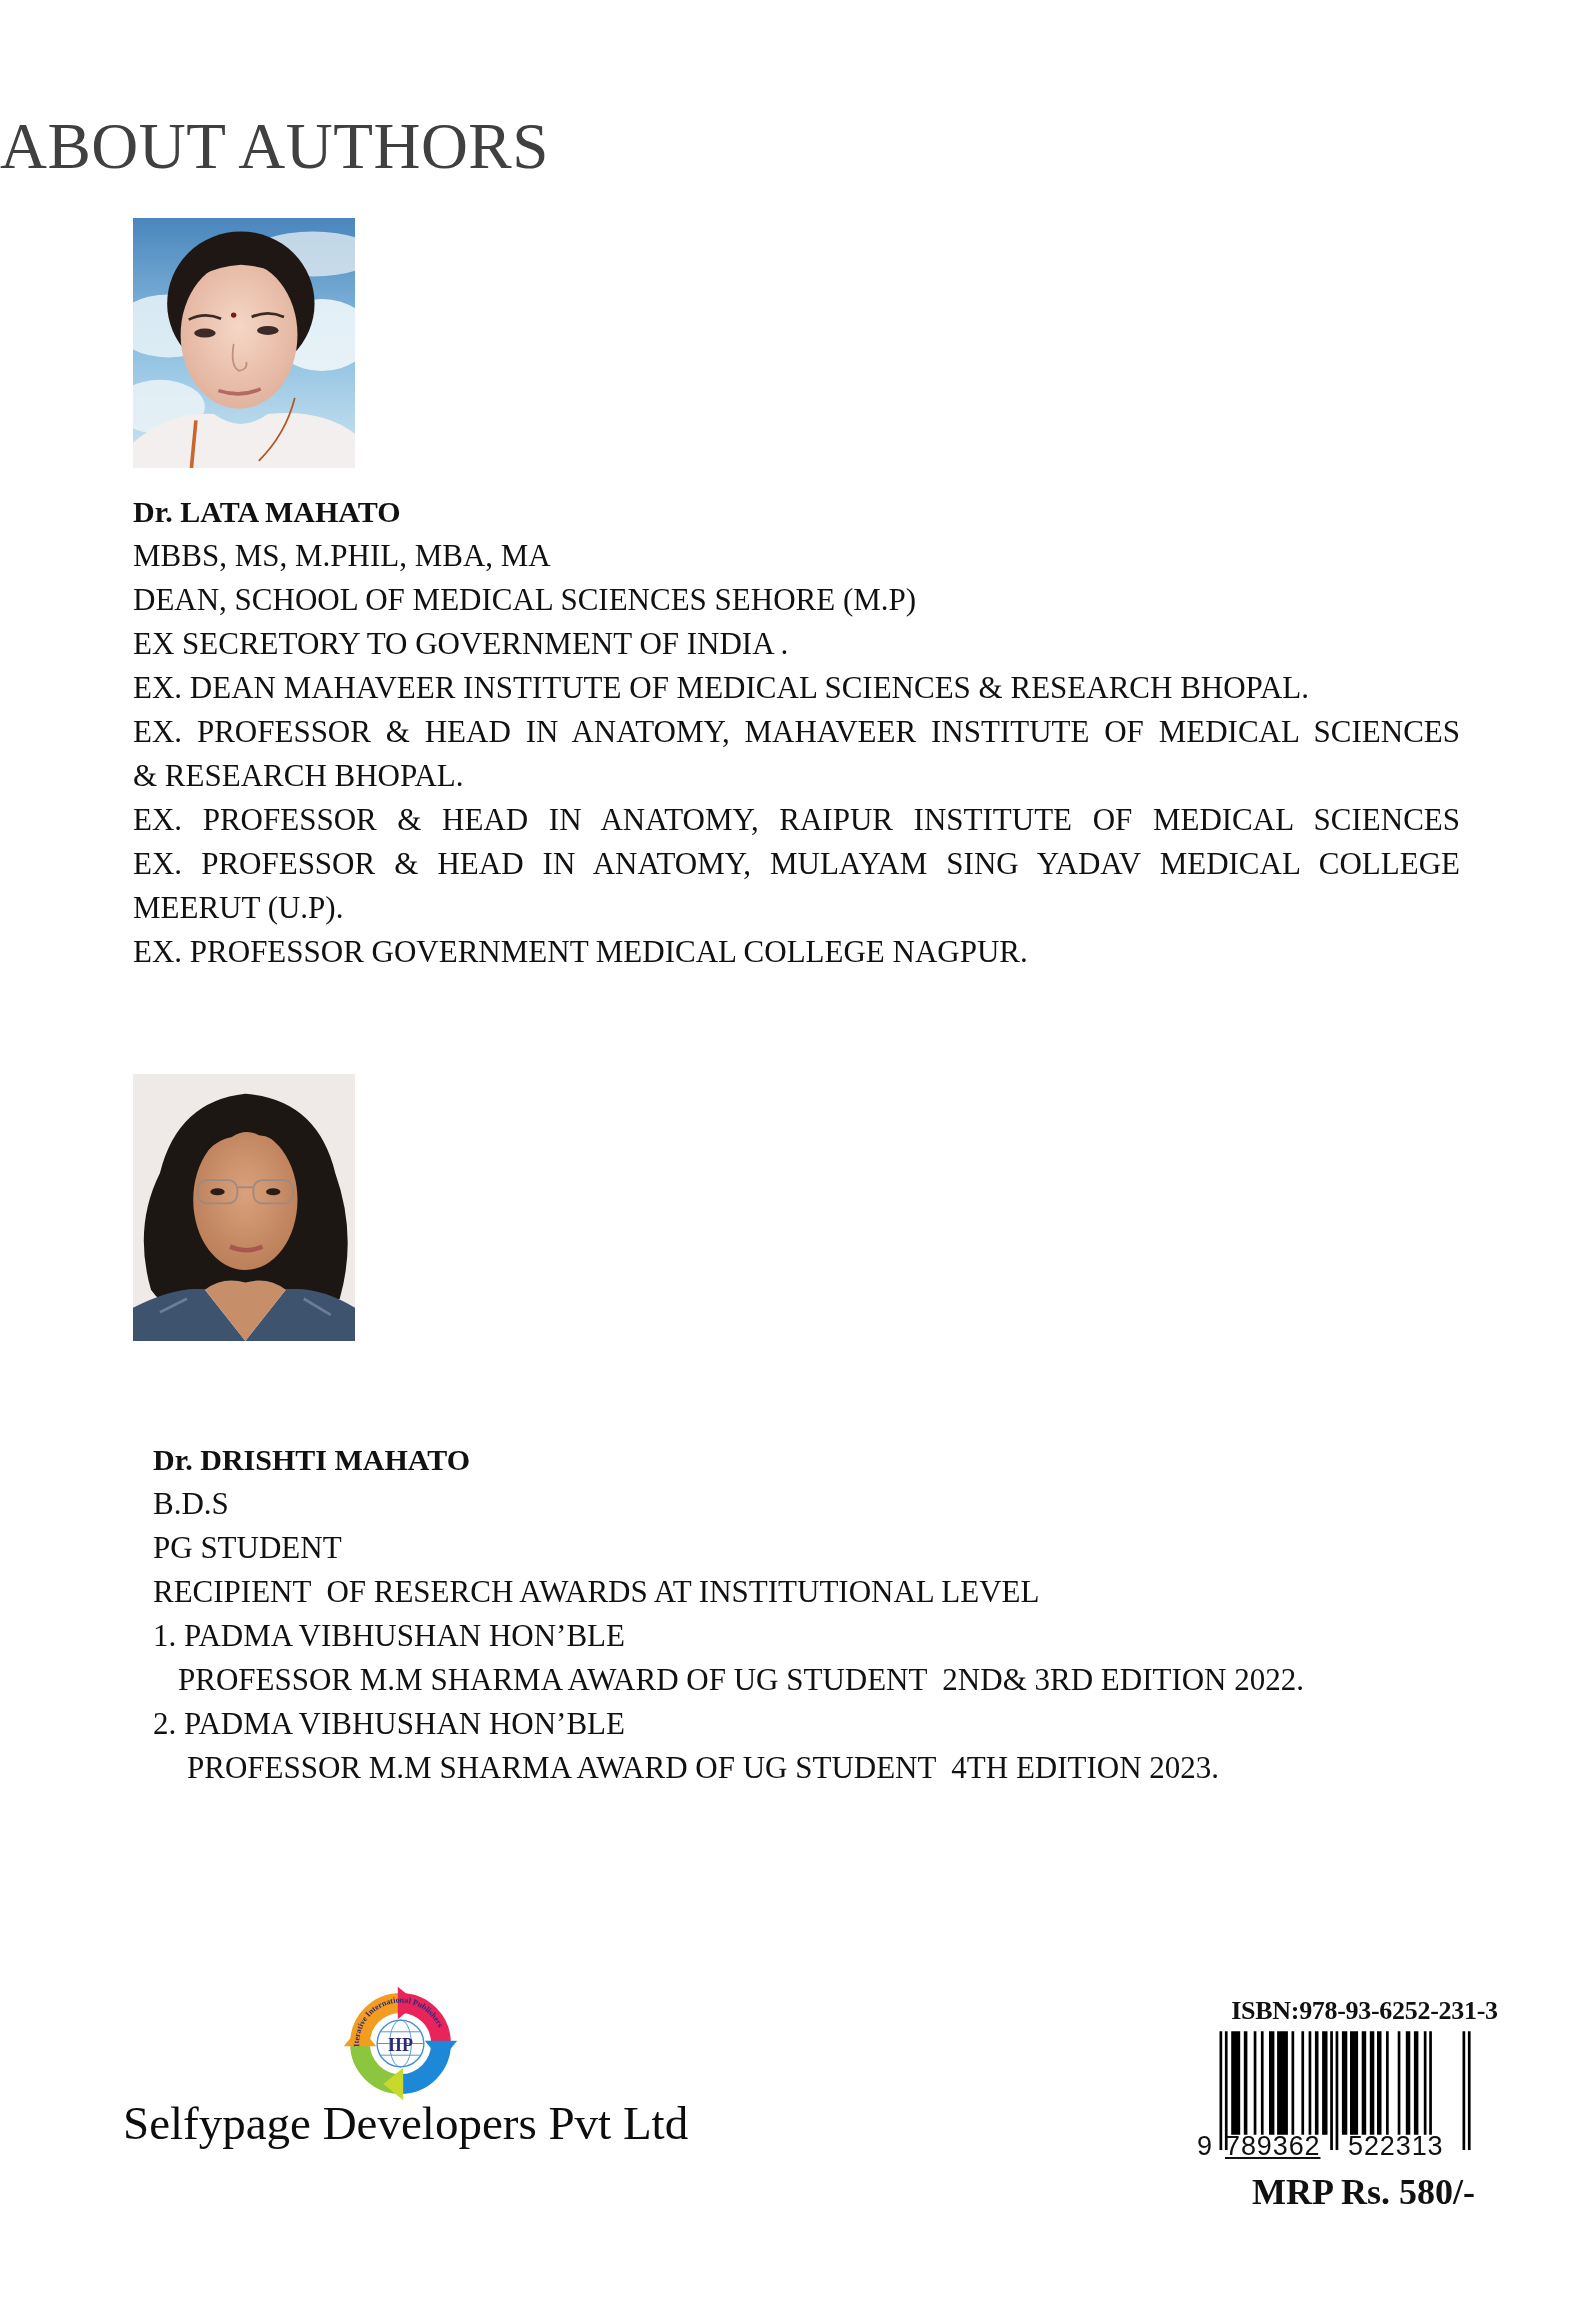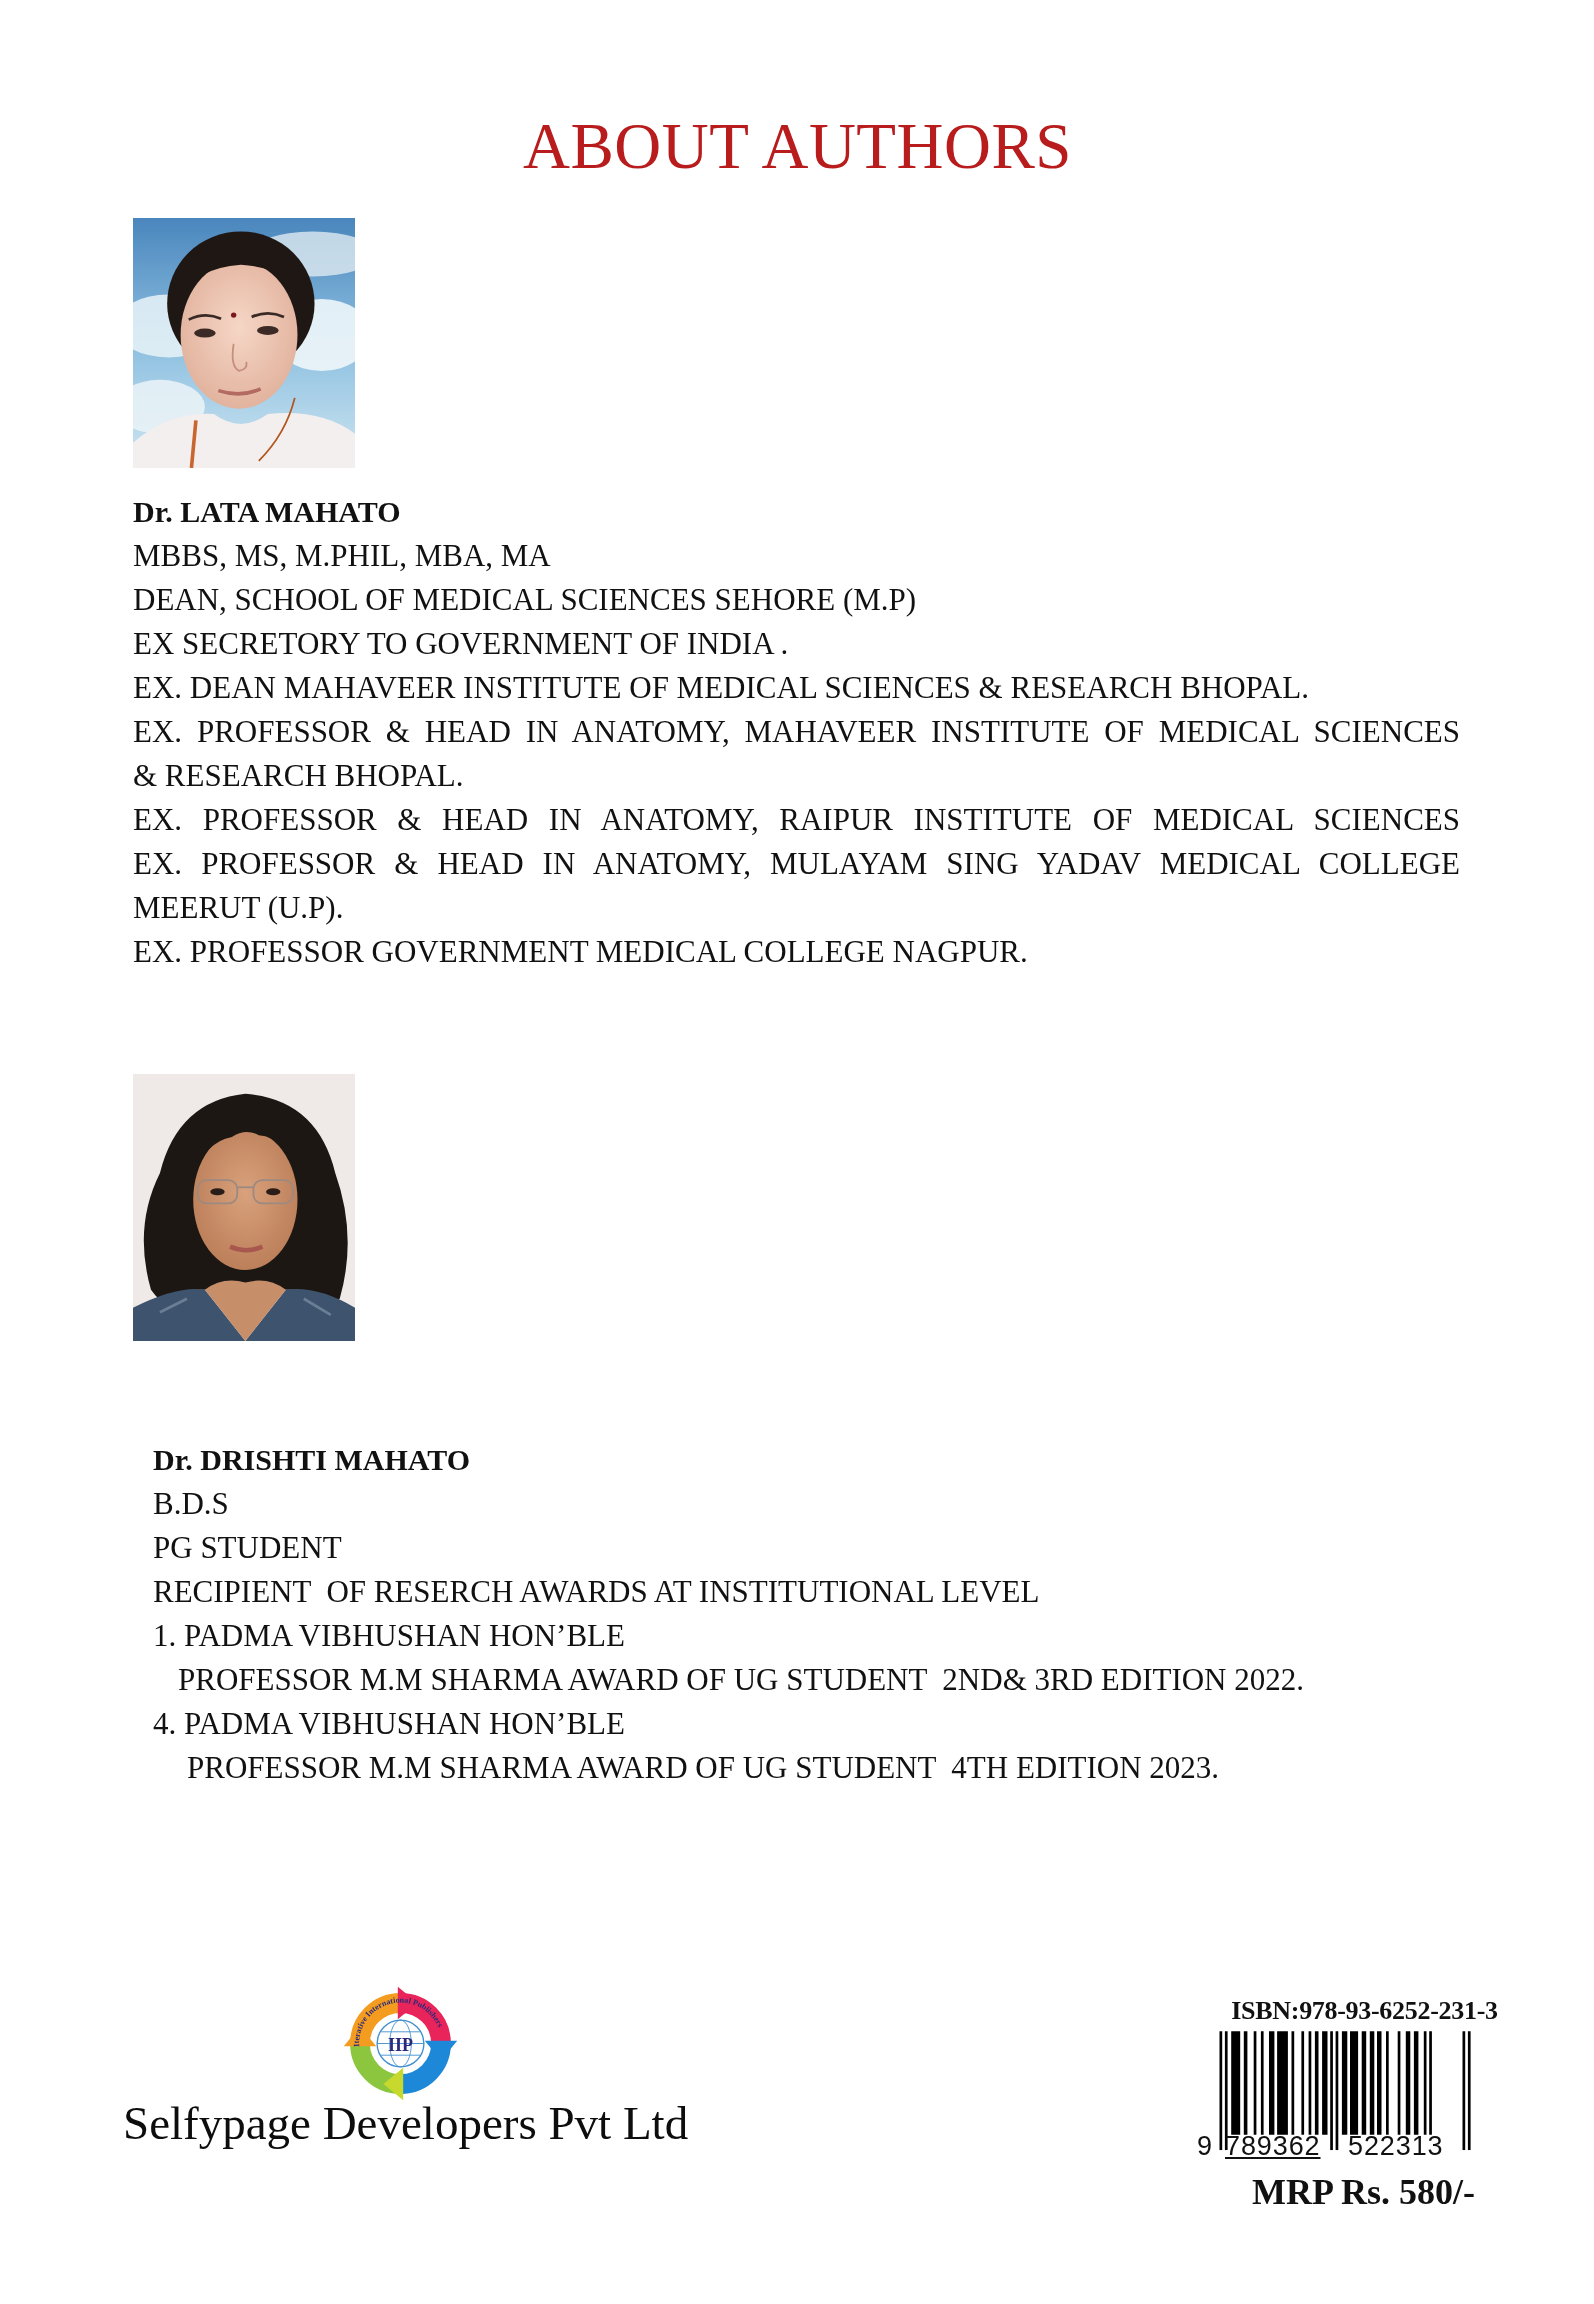--- a/index.html
+++ b/index.html
@@ -13,25 +13,25 @@
       position: relative;
       overflow: hidden;
       font-family: "Liberation Serif", "DejaVu Serif", serif;
       color: #111111;
     }
     .page-title {
       position: absolute;
       left: 0;
       width: 1595px;
       top: 106px;
-      text-align: center;
+      text-align: left;
       font-size: 65px;
       line-height: 81px;
       letter-spacing: 0.5px;
-      color: #b91c1c;
+      color: #404040;
     }
     .photo {
       position: absolute;
       left: 133px;
       width: 222px;
       overflow: hidden;
     }
     .photo svg { display: block; width: 100%; height: 100%; }
     .photo-lata { top: 218px; height: 250px; }
     .photo-drishti { top: 1074px; height: 267px; }
@@ -206,21 +206,21 @@
   </svg>
 </div>
 
 <div class="author-block block-drishti">
   <span class="line author-name">Dr. DRISHTI MAHATO</span>
   <span class="line">B.D.S</span>
   <span class="line">PG STUDENT</span>
   <span class="line">RECIPIENT  OF RESERCH AWARDS AT INSTITUTIONAL LEVEL</span>
   <span class="line">1. PADMA VIBHUSHAN HON’BLE</span>
   <span class="line indent-1">PROFESSOR M.M SHARMA AWARD OF UG STUDENT  2ND&amp; 3RD EDITION 2022.</span>
-  <span class="line">4. PADMA VIBHUSHAN HON’BLE</span>
+  <span class="line">2. PADMA VIBHUSHAN HON’BLE</span>
   <span class="line indent-2">PROFESSOR M.M SHARMA AWARD OF UG STUDENT  4TH EDITION 2023.</span>
 </div>
 
 <div class="logo">
   <svg viewBox="0 0 150 150">
     <defs>
       <path id="ringPath" d="M 30 85 A 46 46 0 1 1 120 85"></path>
     </defs>
 
     <path d="M 30 75 A 45 45 0 0 1 75 30" stroke="#f39c1f" stroke-width="22" fill="none"></path>

